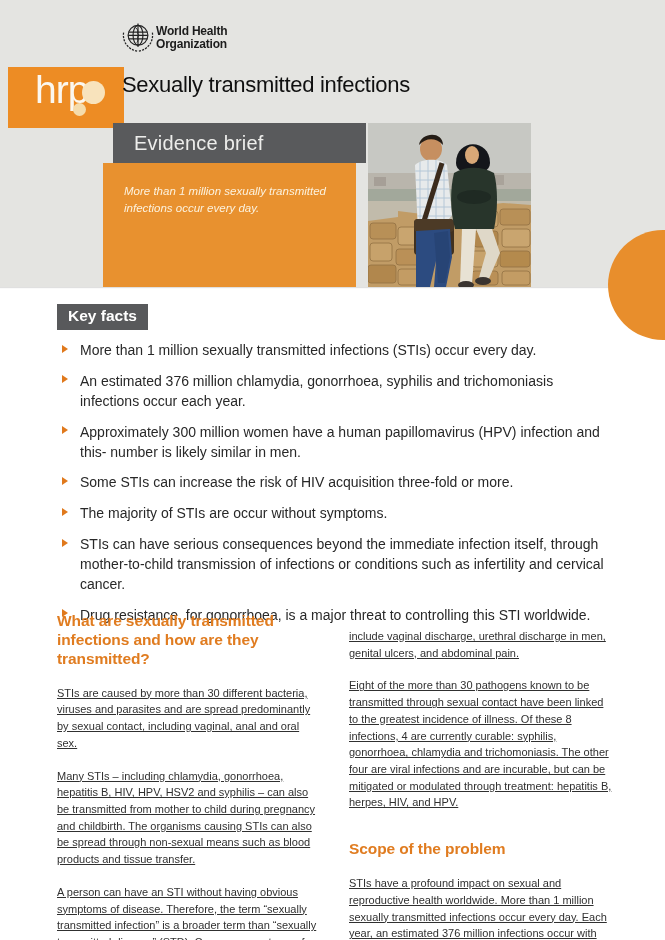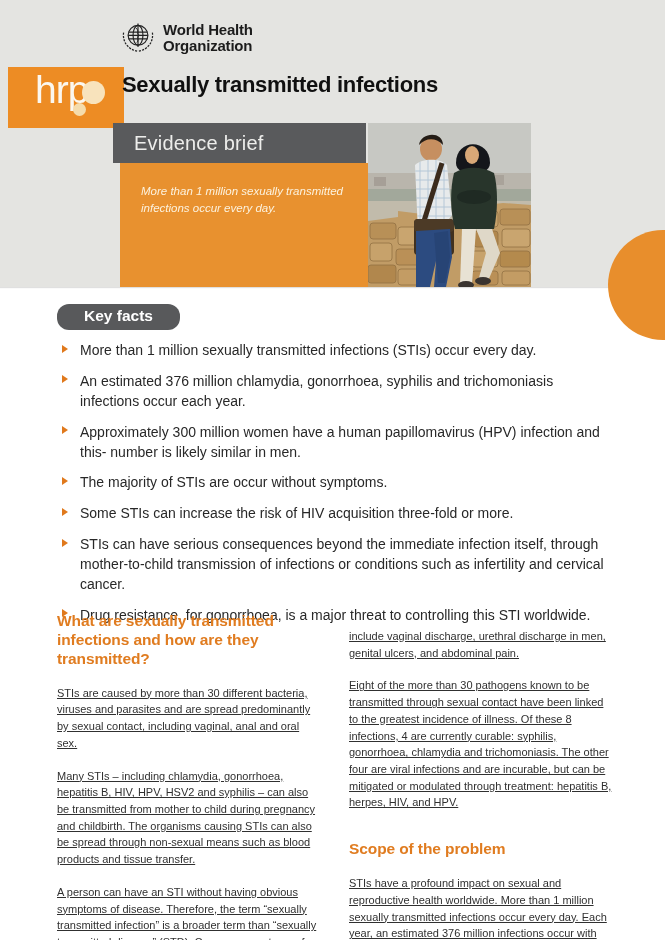--- a/index.html
+++ b/index.html
@@ -14,49 +14,49 @@
   }
   .top-band {
     position:absolute; top:0; left:0;
     width:665px; height:287px;
     background:#E4E4E1;
     box-shadow:0 1px 1px rgba(0,0,0,0.12);
   }
   
   .who-logo { position:absolute; top:20px; left:120px; display:flex; align-items:center; }
   .who-emblem { width:36px; height:36px; }
-  .who-text { margin-left:7px; font-size:15px; font-weight:bold; line-height:1.08; color:#1c1c1c; letter-spacing:-0.2px; }
+  .who-text { font-size:12px; font-weight:bold; line-height:1.08; color:#1c1c1c; letter-spacing:-0.2px; }
   
   .hrp-box { position:absolute; top:67px; left:8px; width:116px; height:61px; background:#ED8C24; }
   .hrp-text { position:absolute; top:1px; left:27px; font-size:39px; color:#FBF7EF; letter-spacing:-1px; }
   .hrp-dot-lg { position:absolute; top:14px; left:74px; width:23px; height:23px; border-radius:50%; background:#F8E3BC; }
   .hrp-dot-sm { position:absolute; top:36px; left:65px; width:13px; height:13px; border-radius:50%; background:#F5DCAC; }
   
-  .doc-title { position:absolute; top:72px; left:122px; font-size:22px; font-weight:bold; color:#101010; letter-spacing:-0.3px; }
+  .doc-title { position:absolute; top:72px; left:122px; font-size:22px; font-weight:normal; color:#101010; letter-spacing:-0.3px; }
   
   .evidence-bar {
     position:absolute; top:123px; left:113px; width:253px; height:40px;
     background:#595A5C; color:#EDEDEB;
     font-size:20px; line-height:40px; padding-left:21px; letter-spacing:0.2px;
   }
-  .message-box { position:absolute; top:163px; left:120px; width:253px; height:124px; background:#E8912F; }
+  .message-box { position:absolute; top:163px; left:103px; width:253px; height:124px; background:#E8912F; }
   .message-box p {
     margin:20px 0 0 21px; width:222px;
     font-style:italic; font-size:11.5px; line-height:1.5; color:#FCF2DE;
   }
   
   .photo { position:absolute; top:123px; left:368px; width:163px; height:164px; }
   .photo svg { display:block; width:100%; height:100%; }
   
   .orange-circle { position:absolute; top:230px; left:608px; width:110px; height:110px; border-radius:50%; background:#E88E2C; }
   
   .keyfacts-heading {
     position:absolute; top:304px; left:57px;
     display:inline-block; background:#58595B; color:#ffffff;
-    font-size:15.5px; font-weight:bold; padding:3px 27px 5px;border-radius:12px;
+    font-size:15.5px; font-weight:bold; padding:3px 11px 5px;
   }
   .facts { position:absolute; top:341px; left:60px; width:556px; list-style:none; }
   .facts li { display:flex; margin-bottom:11px; font-size:14px; line-height:1.42; color:#282828; }
   .facts li .arrow {
     flex:0 0 auto; width:0; height:0; margin:3.5px 12px 0 2px;
     border-left:6px solid #E0791C;
     border-top:4.5px solid transparent;
     border-bottom:4.5px solid transparent;
   }
   .facts li .fact-text { max-width:532px; }
@@ -169,25 +169,25 @@
     <li>
         <span class="arrow"></span>
         <span class="fact-text">An estimated 376 million chlamydia, gonorrhoea, syphilis and trichomoniasis infections occur each year.</span>
       </li>
     <li>
         <span class="arrow"></span>
         <span class="fact-text">Approximately 300 million women have a human papillomavirus (HPV) infection and this- number is likely similar in men.</span>
       </li>
     <li>
         <span class="arrow"></span>
+        <span class="fact-text">Some STIs can increase the risk of HIV acquisition three-fold or more.</span>
+      </li>
+    <li>
+        <span class="arrow"></span>
         <span class="fact-text">The majority of STIs are occur without symptoms.</span>
-      </li>
-    <li>
-        <span class="arrow"></span>
-        <span class="fact-text">Some STIs can increase the risk of HIV acquisition three-fold or more.</span>
       </li>
     <li>
         <span class="arrow"></span>
         <span class="fact-text">STIs can have serious consequences beyond the immediate infection itself, through mother-to-child transmission of infections or conditions such as infertility and cervical cancer.</span>
       </li>
     <li>
         <span class="arrow"></span>
         <span class="fact-text">Drug resistance, for gonorrhoea, is a major threat to controlling this STI worldwide.</span>
       </li>
   </ul>

